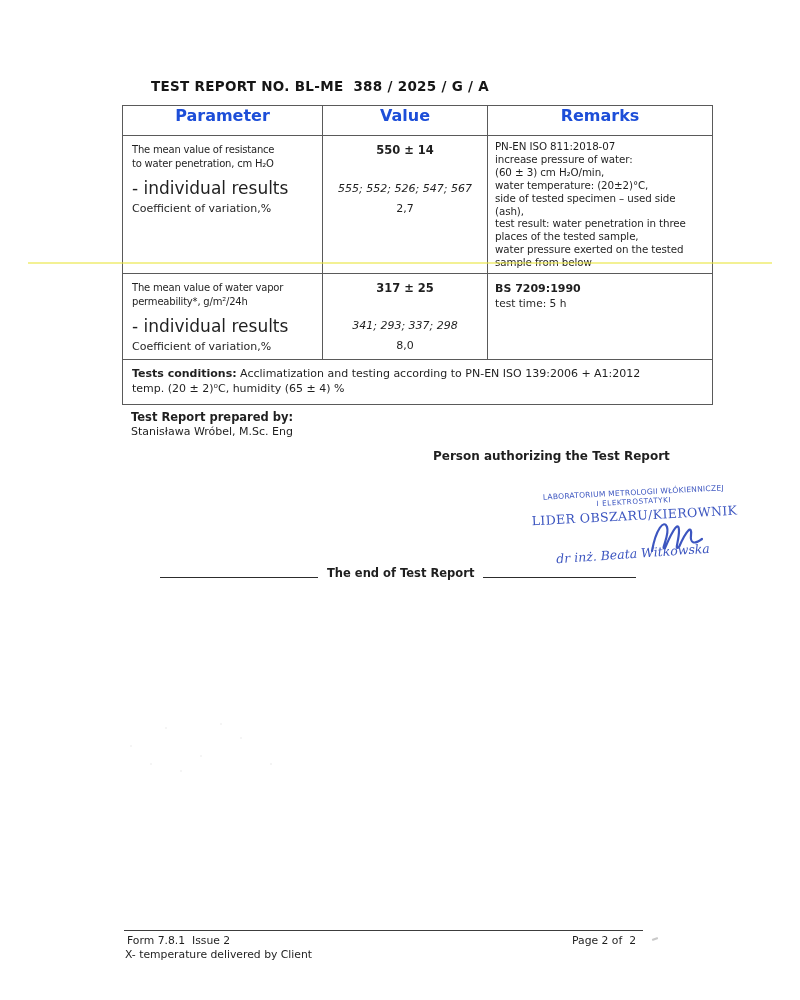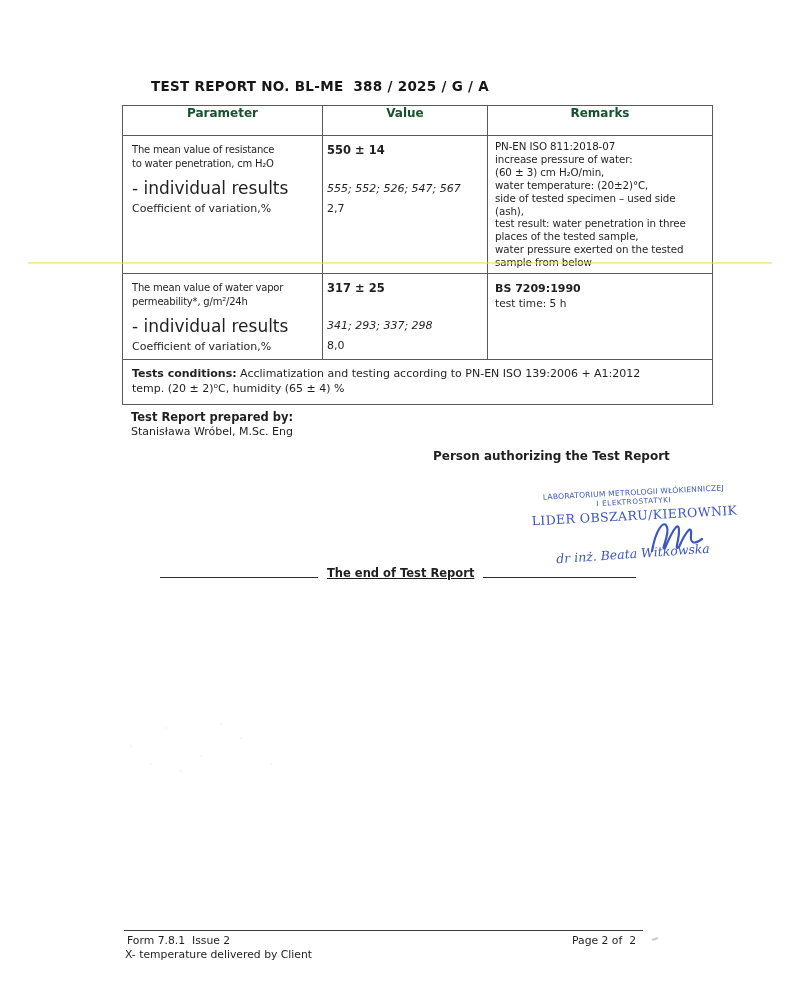--- a/index.html
+++ b/index.html
@@ -19,32 +19,32 @@
   
   table.report{
     position:absolute;top:105px;left:122px;width:590px;
     border-collapse:collapse;table-layout:fixed;
   }
   table.report td,table.report th{
     border:1px solid #5a5a5a;vertical-align:top;padding:0;
   }
   th.h{
     height:29px;vertical-align:middle;text-align:center;
-    font-size:12px;font-weight:bold;color:#14532d;
+    font-size:16px;font-weight:bold;color:#1d4ed8;
   }
   .col-param{width:200px;}
   .col-value{width:165px;}
   .col-remarks{width:225px;}
 
   .cell-pad{padding:7px 6px 6px 9px;}
   .param-title{font-weight:normal;font-size:10px;line-height:14px;letter-spacing:-.2px;white-space:nowrap;margin-bottom:11px;}
   .param-item1{font-size:17px;line-height:13px;margin-bottom:7px;white-space:nowrap;}
   .param-item2{font-size:11px;line-height:13px;white-space:nowrap;}
 
-  .val-pad{padding:7px 4px 6px 4px;}
+  .val-pad{padding:7px 4px 6px 4px;text-align:center;}
   .val-mean{font-weight:bold;font-size:11.5px;line-height:14px;margin-bottom:25px;}
   .row2 .val-mean{margin-bottom:24px;}
   .val-ind{font-size:11px;line-height:13px;margin-bottom:7px;white-space:nowrap;font-style:italic;}
   .val-cv{font-size:11px;line-height:13px;}
 
   .rem-pad{padding:4px 3px 4px 7px;}
   .rem-line{font-size:10.3px;line-height:12.9px;white-space:nowrap;letter-spacing:-.1px;}
   .rem-title{font-weight:bold;font-size:11px;line-height:14px;margin:4px 0 1px 0;}
   .rem-sub{font-size:10.6px;line-height:13px;}
 
@@ -78,21 +78,21 @@
     font-family:"DejaVu Serif","Liberation Serif",serif;font-style:italic;
     font-size:12.5px;white-space:nowrap;transform:rotate(-4deg);
   }
   .sig-squiggle{top:515px;left:648px;z-index:3;}
 
   
   .endline{top:563px;left:160px;display:flex;align-items:flex-end;}
   .endline .rule{border-bottom:1.4px solid #2c2c2c;height:14px;}
   .endline .rule.l{width:158px;}
   .endline .rule.r{width:153px;}
-  .endline .txt{font-weight:bold;font-size:11.5px;margin:0 9px;white-space:nowrap;position:relative;top:2px;text-decoration:underline;}
+  .endline .txt{font-weight:bold;font-size:11.5px;margin:0 9px;white-space:nowrap;position:relative;top:2px;}
 
   
   .footer-rule{top:930px;left:124px;width:519px;border-top:1.6px solid #3c3c3c;height:0;}
   .footer-form{top:934px;left:127px;font-size:10.8px;white-space:pre;}
   .footer-page{top:934px;left:572px;font-size:10.8px;white-space:pre;text-align:right;}
   .footer-note{top:948px;left:125px;font-size:10.8px;white-space:pre;}
   .footer-tick{top:938px;left:652px;width:6px;height:2px;background:#c9c9c9;transform:rotate(-20deg);}
 
   
   .speckles{top:715px;left:110px;width:220px;height:70px;opacity:.5;}

